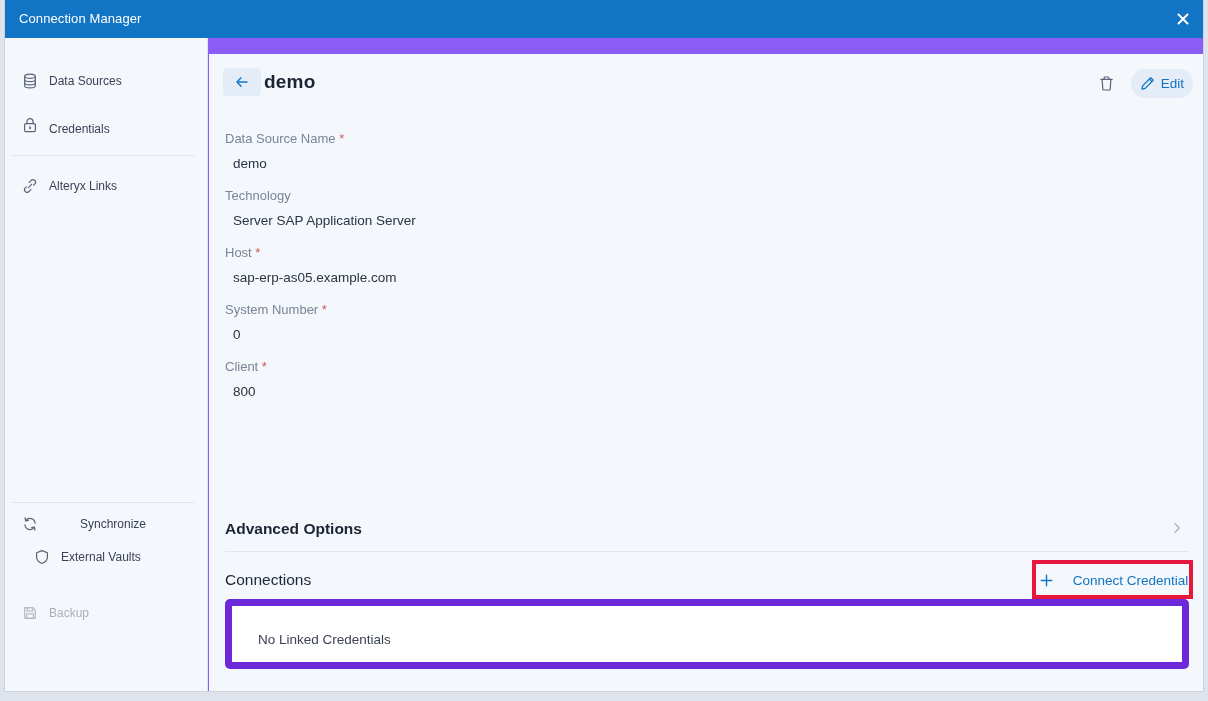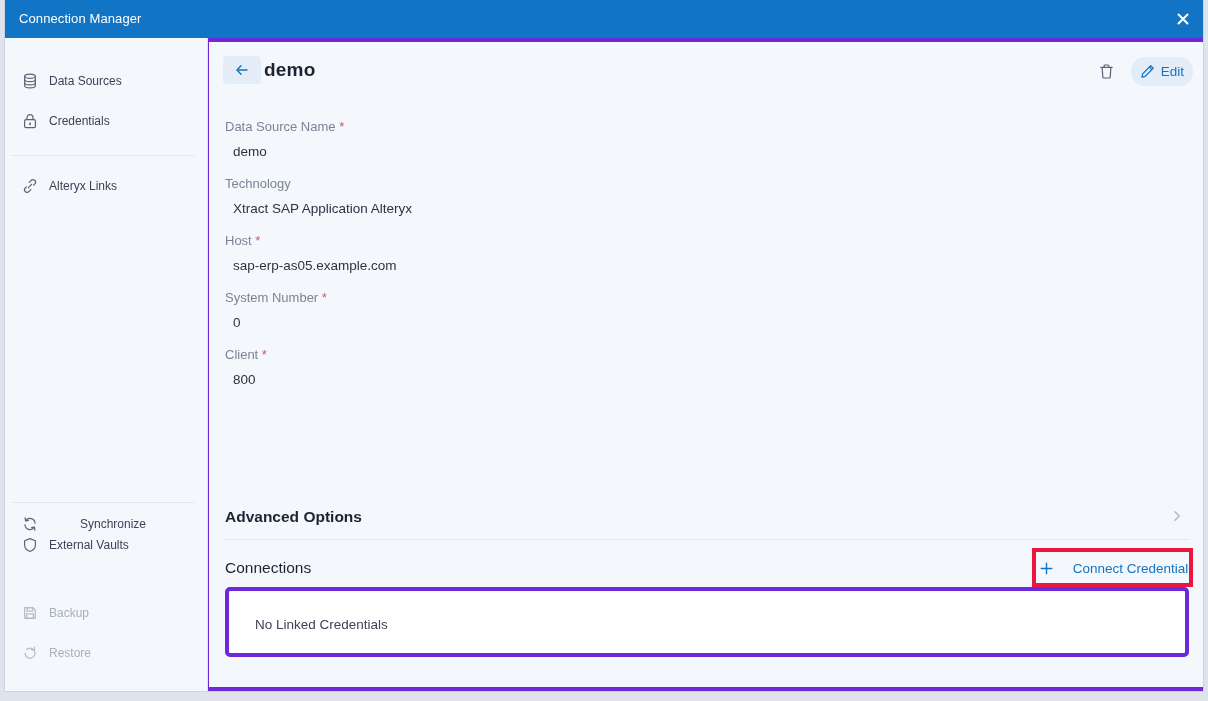--- a/index.html
+++ b/index.html
@@ -14,21 +14,21 @@
     overflow: hidden;
   }
 
   
   #app-window {
     position: absolute;
     left: 4px;
     top: 0px;
     width: 1200px;
     height: 692px;
-    background: #6d28d9;
+    background: #8b5cf6;
     box-sizing: border-box;
     border-left: 1px solid #ccd3df;
     border-right: 1px solid #ccd3df;
     border-bottom: 1px solid #ccd3df;
     overflow: hidden;
   }
 
   
   #title-bar {
     position: absolute;
@@ -103,21 +103,21 @@
     left: 7px;
     width: 183px;
     height: 1px;
     background: #e2e7ef;
   }
 
   
   #main {
     position: absolute;
     left: 204px;
-    top: 42px;
+    top: 54px;
     width: 996px;
     height: 645px;
     background: #f4f7fb;
   }
 
   #detail-header {
     position: absolute;
     left: 0; top: 0;
     width: 996px; height: 60px;
   }
@@ -266,21 +266,21 @@
     box-sizing: border-box;
     pointer-events: none;
   }
   #connections-card {
     position: absolute;
     left: 16px;
     top: 545px;
     width: 964px;
     height: 70px;
     background: #ffffff;
-    border: 4px solid #6d28d9;
+    border: 7px solid #6d28d9;
     border-radius: 5px;
     box-sizing: border-box;
   }
   #connections-empty-text {
     position: absolute;
     left: 26px;
     top: 26px;
     font-size: 13.5px;
     color: #3c4257;
   }
@@ -306,21 +306,21 @@
         <svg width="16" height="16" viewBox="0 0 16 16">
           <ellipse cx="8" cy="3.2" rx="5.3" ry="2.1" fill="none" stroke="#5a6378" stroke-width="1.2"></ellipse>
           <path d="M2.7 3.2 V12.8 C2.7 13.95 5.07 14.9 8 14.9 C10.93 14.9 13.3 13.95 13.3 12.8 V3.2" fill="none" stroke="#5a6378" stroke-width="1.2"></path>
           <path d="M2.7 6.6 C2.7 7.75 5.07 8.7 8 8.7 C10.93 8.7 13.3 7.75 13.3 6.6" fill="none" stroke="#5a6378" stroke-width="1.2"></path>
           <path d="M2.7 9.8 C2.7 10.95 5.07 11.9 8 11.9 C10.93 11.9 13.3 10.95 13.3 9.8" fill="none" stroke="#5a6378" stroke-width="1.2"></path>
         </svg>
       </span>
       <span class="nav-label">Data Sources</span>
     </div>
 
-    <div class="nav-item" style="top:68px;">
+    <div class="nav-item" style="top:68px;align-items:flex-end;">
       <span class="nav-icon">
         <svg width="16" height="16" viewBox="0 0 16 16">
           <rect x="2.6" y="6.6" width="10.8" height="8" rx="1.4" fill="none" stroke="#5a6378" stroke-width="1.2"></rect>
           <path d="M5 6.6 V4.6 A3 3 0 0 1 11 4.6 V6.6" fill="none" stroke="#5a6378" stroke-width="1.2"></path>
           <rect x="7.2" y="9.6" width="1.6" height="2.6" fill="#5a6378"></rect>
         </svg>
       </span>
       <span class="nav-label">Credentials</span>
     </div>
 
@@ -344,49 +344,40 @@
         <svg width="16" height="16" viewBox="0 0 16 16">
           <path d="M13.1 7.2 A5.2 5.2 0 0 0 3.7 4.6" fill="none" stroke="#5a6378" stroke-width="1.2" stroke-linecap="round"></path>
           <path d="M2.9 8.8 A5.2 5.2 0 0 0 12.3 11.4" fill="none" stroke="#5a6378" stroke-width="1.2" stroke-linecap="round"></path>
           <path d="M3.1 1.9 L3.6 4.8 L6.4 4.3" fill="none" stroke="#5a6378" stroke-width="1.2" stroke-linecap="round" stroke-linejoin="round"></path>
           <path d="M12.9 14.1 L12.4 11.2 L9.6 11.7" fill="none" stroke="#5a6378" stroke-width="1.2" stroke-linecap="round" stroke-linejoin="round"></path>
         </svg>
       </span>
       <span class="nav-label">Synchronize</span>
     </div>
 
-    <div class="nav-item" style="top:492px;">
+    <div class="nav-item" style="top:504px;margin-left:12px;">
       <span class="nav-icon">
         <svg width="16" height="16" viewBox="0 0 16 16">
           <path d="M8 1.6 L13.4 3.8 V8.1 C13.4 11.2 11.1 13.5 8 14.5 C4.9 13.5 2.6 11.2 2.6 8.1 V3.8 Z" fill="none" stroke="#5a6378" stroke-width="1.2" stroke-linejoin="round"></path>
         </svg>
       </span>
       <span class="nav-label">External Vaults</span>
     </div>
 
     <div class="nav-item disabled" style="top:560px;">
       <span class="nav-icon">
         <svg width="16" height="16" viewBox="0 0 16 16">
           <path d="M2.7 2.7 H11 L13.3 5 V13.3 H2.7 Z" fill="none" stroke="#b4bac6" stroke-width="1.2" stroke-linejoin="round"></path>
           <rect x="5.1" y="2.7" width="5.6" height="3.4" fill="none" stroke="#b4bac6" stroke-width="1.2"></rect>
           <rect x="4.6" y="8.9" width="6.8" height="4.4" fill="none" stroke="#b4bac6" stroke-width="1.2"></rect>
         </svg>
       </span>
       <span class="nav-label">Backup</span>
     </div>
 
-    <div class="nav-item disabled" style="top:600px;">
-      <span class="nav-icon">
-        <svg width="16" height="16" viewBox="0 0 16 16">
-          <path d="M3.1 8.4 A5 5 0 1 0 4.7 4.5" fill="none" stroke="#b4bac6" stroke-width="1.2" stroke-linecap="round"></path>
-          <path d="M12.4 2.2 L12.2 5.1 L9.4 4.6" fill="none" stroke="#b4bac6" stroke-width="1.2" stroke-linecap="round" stroke-linejoin="round"></path>
-        </svg>
-      </span>
-      <span class="nav-label">Restore</span>
-    </div>
   </div>
 
   <div id="main">
 
     <div id="detail-header">
       <div id="back-button">
         <svg width="16" height="16" viewBox="0 0 16 16">
           <path d="M13 8 H3.4" stroke="#1274c4" stroke-width="1.4" stroke-linecap="round"></path>
           <path d="M7 3.8 L3 8 L7 12.2" fill="none" stroke="#1274c4" stroke-width="1.4" stroke-linecap="round" stroke-linejoin="round"></path>
         </svg>
@@ -412,21 +403,21 @@
 
     <div id="fields">
 
       <div class="field">
         <div class="field-label"><span>Data Source Name</span><span class="req"> *</span></div>
         <div class="field-value">demo</div>
       </div>
 
       <div class="field">
         <div class="field-label">Technology</div>
-        <div class="field-value">Xtract SAP Application Alteryx</div>
+        <div class="field-value">Server SAP Application Server</div>
       </div>
 
       <div class="field">
         <div class="field-label"><span>Host</span><span class="req"> *</span></div>
         <div class="field-value">sap-erp-as05.example.com</div>
       </div>
 
       <div class="field">
         <div class="field-label"><span>System Number</span><span class="req"> *</span></div>
         <div class="field-value">0</div>

